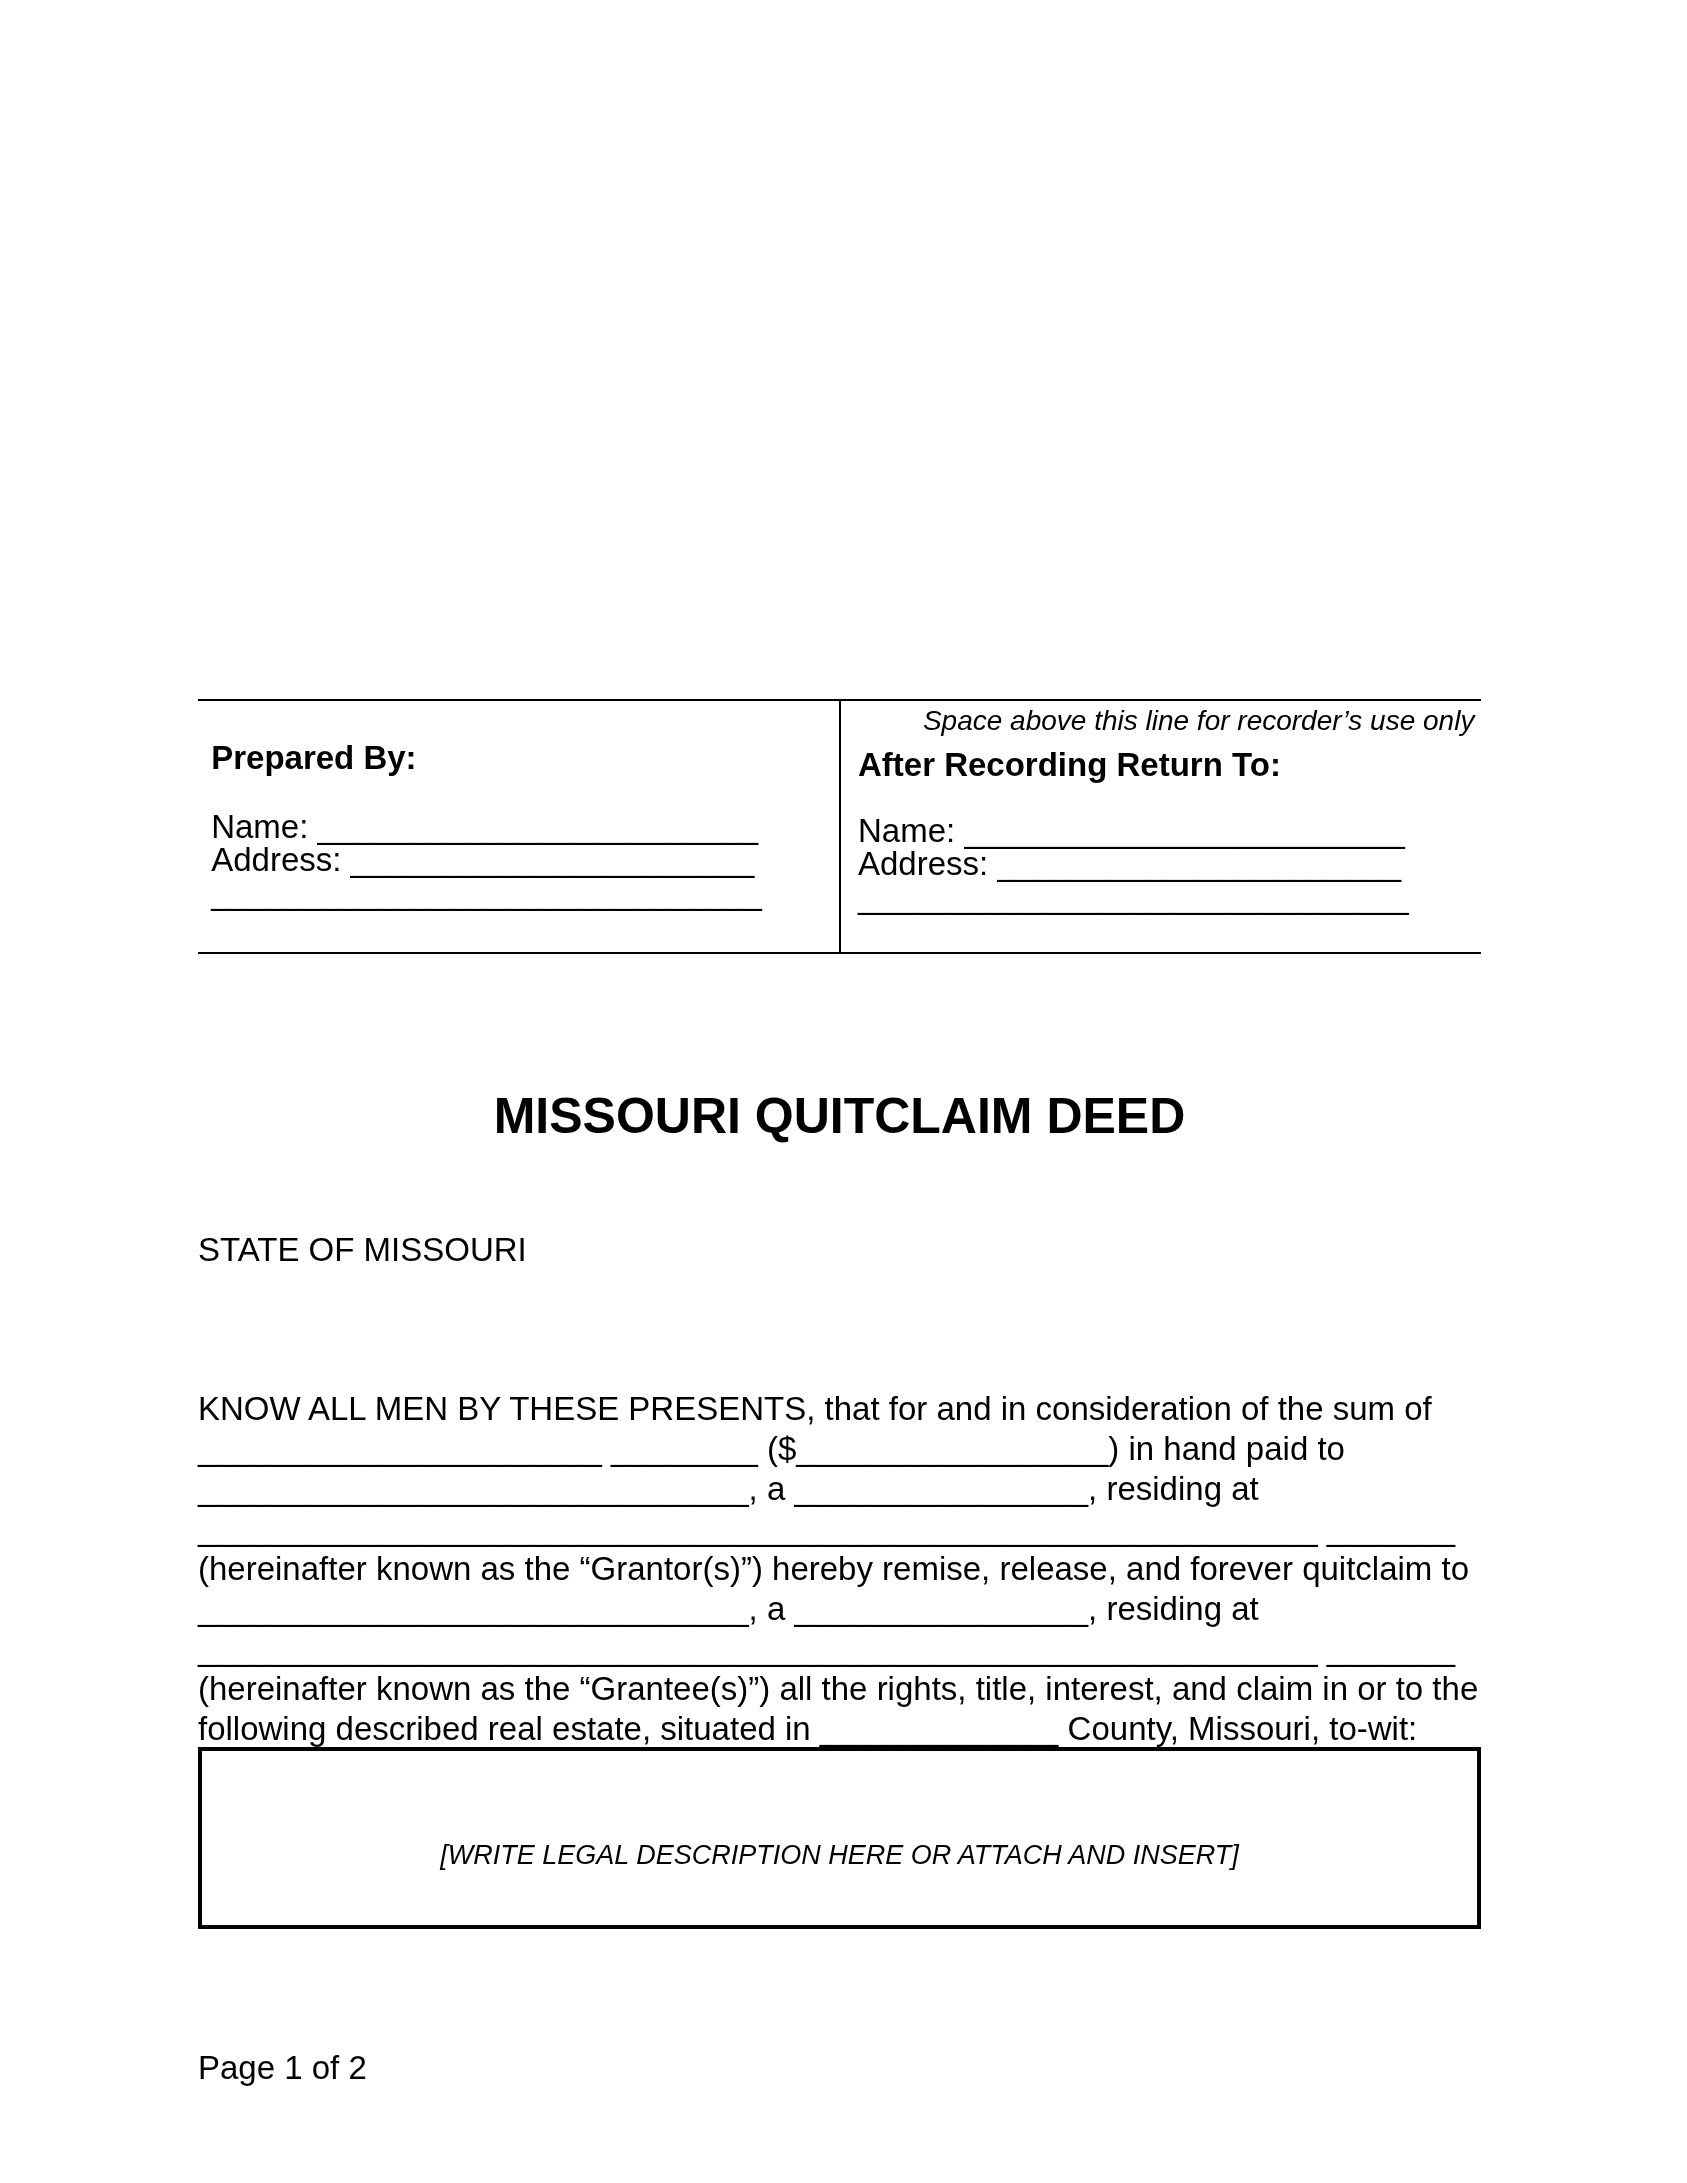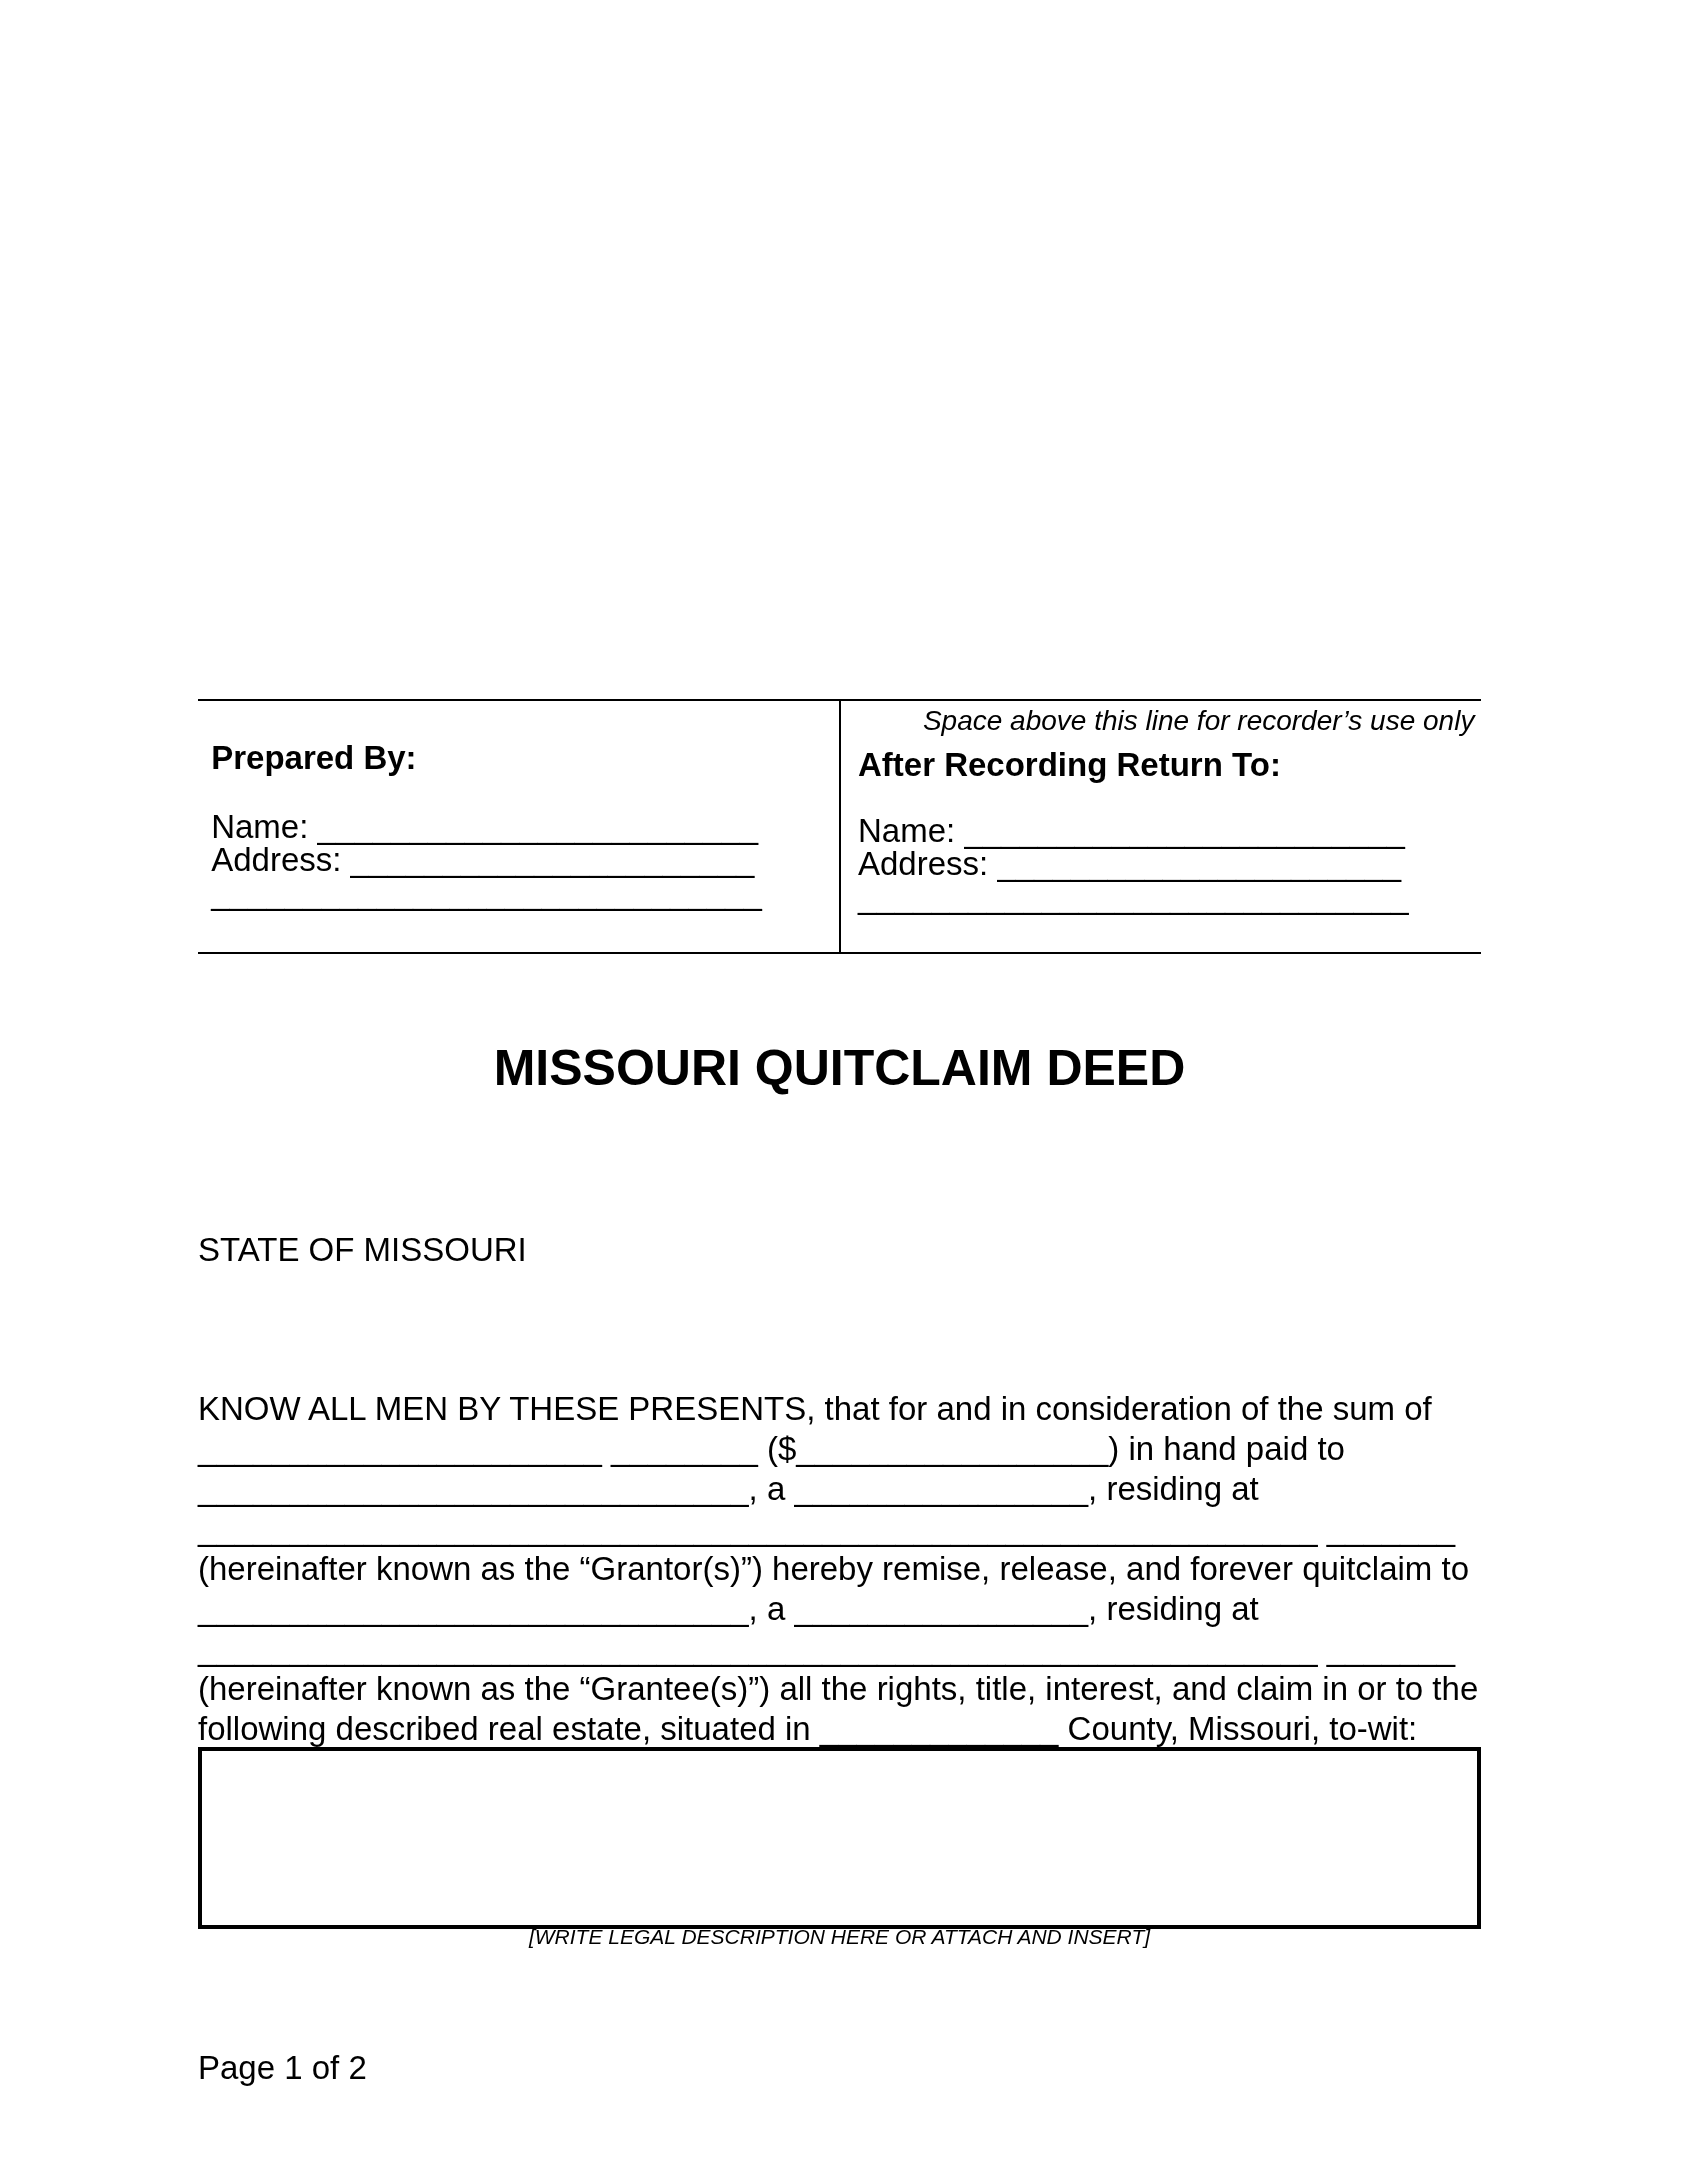--- a/index.html
+++ b/index.html
@@ -41,44 +41,44 @@
   }
   .art-heading { margin-top:12px; }
   .cell-right .name-row { margin-top:33px; }
 
   
   .ref-block { top:991px; line-height:40px; }
   .ref-block .line { white-space:nowrap; }
 
   
   .title {
-    top:1040px; margin:0;
+    top:1088px; margin:0;
     font-size:50px; line-height:56px; font-weight:700;
     text-align:center; white-space:nowrap;
   }
 
   
   .state-block { top:1229px; line-height:41px; }
   .state-block div { white-space:nowrap; }
 
   
   .body-block { top:1389px; line-height:40px; }
   .body-block .bline { white-space:nowrap; }
 
   
   .legal-box {
     top:1747px; height:182px;
     border:4px solid #000;
     box-sizing:border-box;
     background:#fff;
   }
   .caption {
-    top:1922px;
+    top:1840px;
     text-align:center;
-    font-style:italic; font-size:21px; line-height:30px;
+    font-style:italic; font-size:27px; line-height:30px;
     white-space:nowrap;
   }
 
   
   .pagenum { top:2048px; text-align:left; }
 </style>
 </head>
 <body>
 
 <div class="page">

